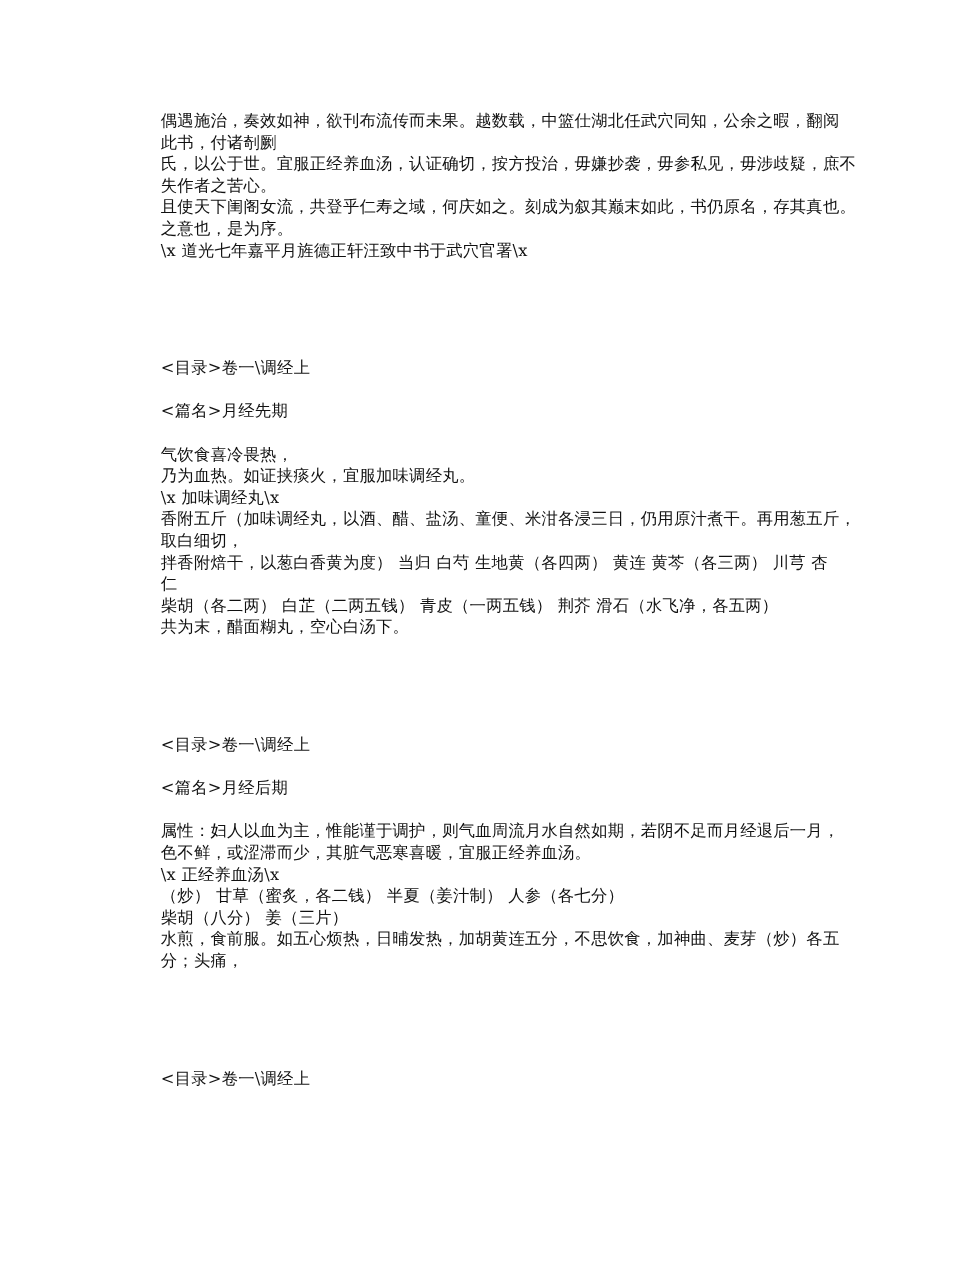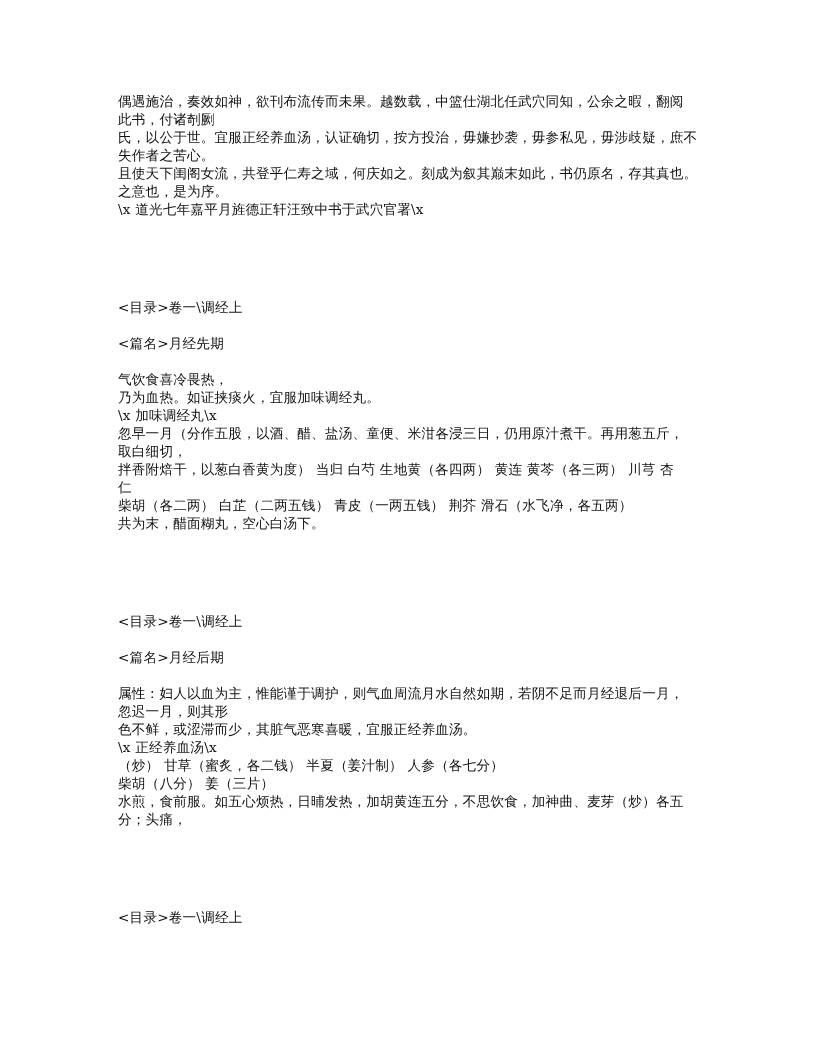--- a/index.html
+++ b/index.html
@@ -1,18 +1,18 @@
 <!DOCTYPE html>
 <html><head>
 <meta charset="utf-8">
 <style>
   html, body { margin: 0; padding: 0; background: #ffffff; }
   body { width: 816px; height: 1056px; position: relative; overflow: hidden;
          font-family: "DejaVu Serif", "Liberation Serif", serif; color: #111; }
-  .page { position: absolute; left: 118px; top: 92px; width: 600px; }
+  .page { position: absolute; left: 134px; top: 92px; width: 600px; }
   .line { font-size: 13.6px; line-height: 18px; height: 18px; white-space: nowrap; letter-spacing: 0.2px; }
   .gap-lg { height: 80px; }
   .gap-md { height: 18px; }
 </style>
 </head>
 <body>
 
 <div class="page">
 
   <div>
@@ -28,37 +28,36 @@
   <div class="gap-lg"></div>
 
   <div>
     <div class="line">&lt;目录&gt;卷一\调经上</div>
     <div class="gap-md"></div>
     <div class="line">&lt;篇名&gt;月经先期</div>
     <div class="gap-md"></div>
     <div class="line">气饮食喜冷畏热，</div>
     <div class="line">乃为血热。如证挟痰火，宜服加味调经丸。</div>
     <div class="line">\x 加味调经丸\x</div>
-    <div class="line">忽早一月（分作五股，以酒、醋、盐汤、童便、米泔各浸三日，仍用原汁煮干。再用葱五斤，</div>
+    <div class="line">香附五斤（加味调经丸，以酒、醋、盐汤、童便、米泔各浸三日，仍用原汁煮干。再用葱五斤，</div>
     <div class="line">取白细切，</div>
     <div class="line">拌香附焙干，以葱白香黄为度） 当归 白芍 生地黄（各四两） 黄连 黄芩（各三两） 川芎 杏</div>
     <div class="line">仁</div>
     <div class="line">柴胡（各二两） 白芷（二两五钱） 青皮（一两五钱） 荆芥 滑石（水飞净，各五两）</div>
     <div class="line">共为末，醋面糊丸，空心白汤下。</div>
   </div>
 
   <div class="gap-lg"></div>
 
   <div>
     <div class="line">&lt;目录&gt;卷一\调经上</div>
     <div class="gap-md"></div>
     <div class="line">&lt;篇名&gt;月经后期</div>
     <div class="gap-md"></div>
     <div class="line">属性：妇人以血为主，惟能谨于调护，则气血周流月水自然如期，若阴不足而月经退后一月，</div>
-    <div class="line">忽迟一月，则其形</div>
     <div class="line">色不鲜，或涩滞而少，其脏气恶寒喜暖，宜服正经养血汤。</div>
     <div class="line">\x 正经养血汤\x</div>
     <div class="line">（炒） 甘草（蜜炙，各二钱） 半夏（姜汁制） 人参（各七分）</div>
     <div class="line">柴胡（八分） 姜（三片）</div>
     <div class="line">水煎，食前服。如五心烦热，日晡发热，加胡黄连五分，不思饮食，加神曲、麦芽（炒）各五</div>
     <div class="line">分；头痛，</div>
   </div>
 
   <div class="gap-lg"></div>
 

